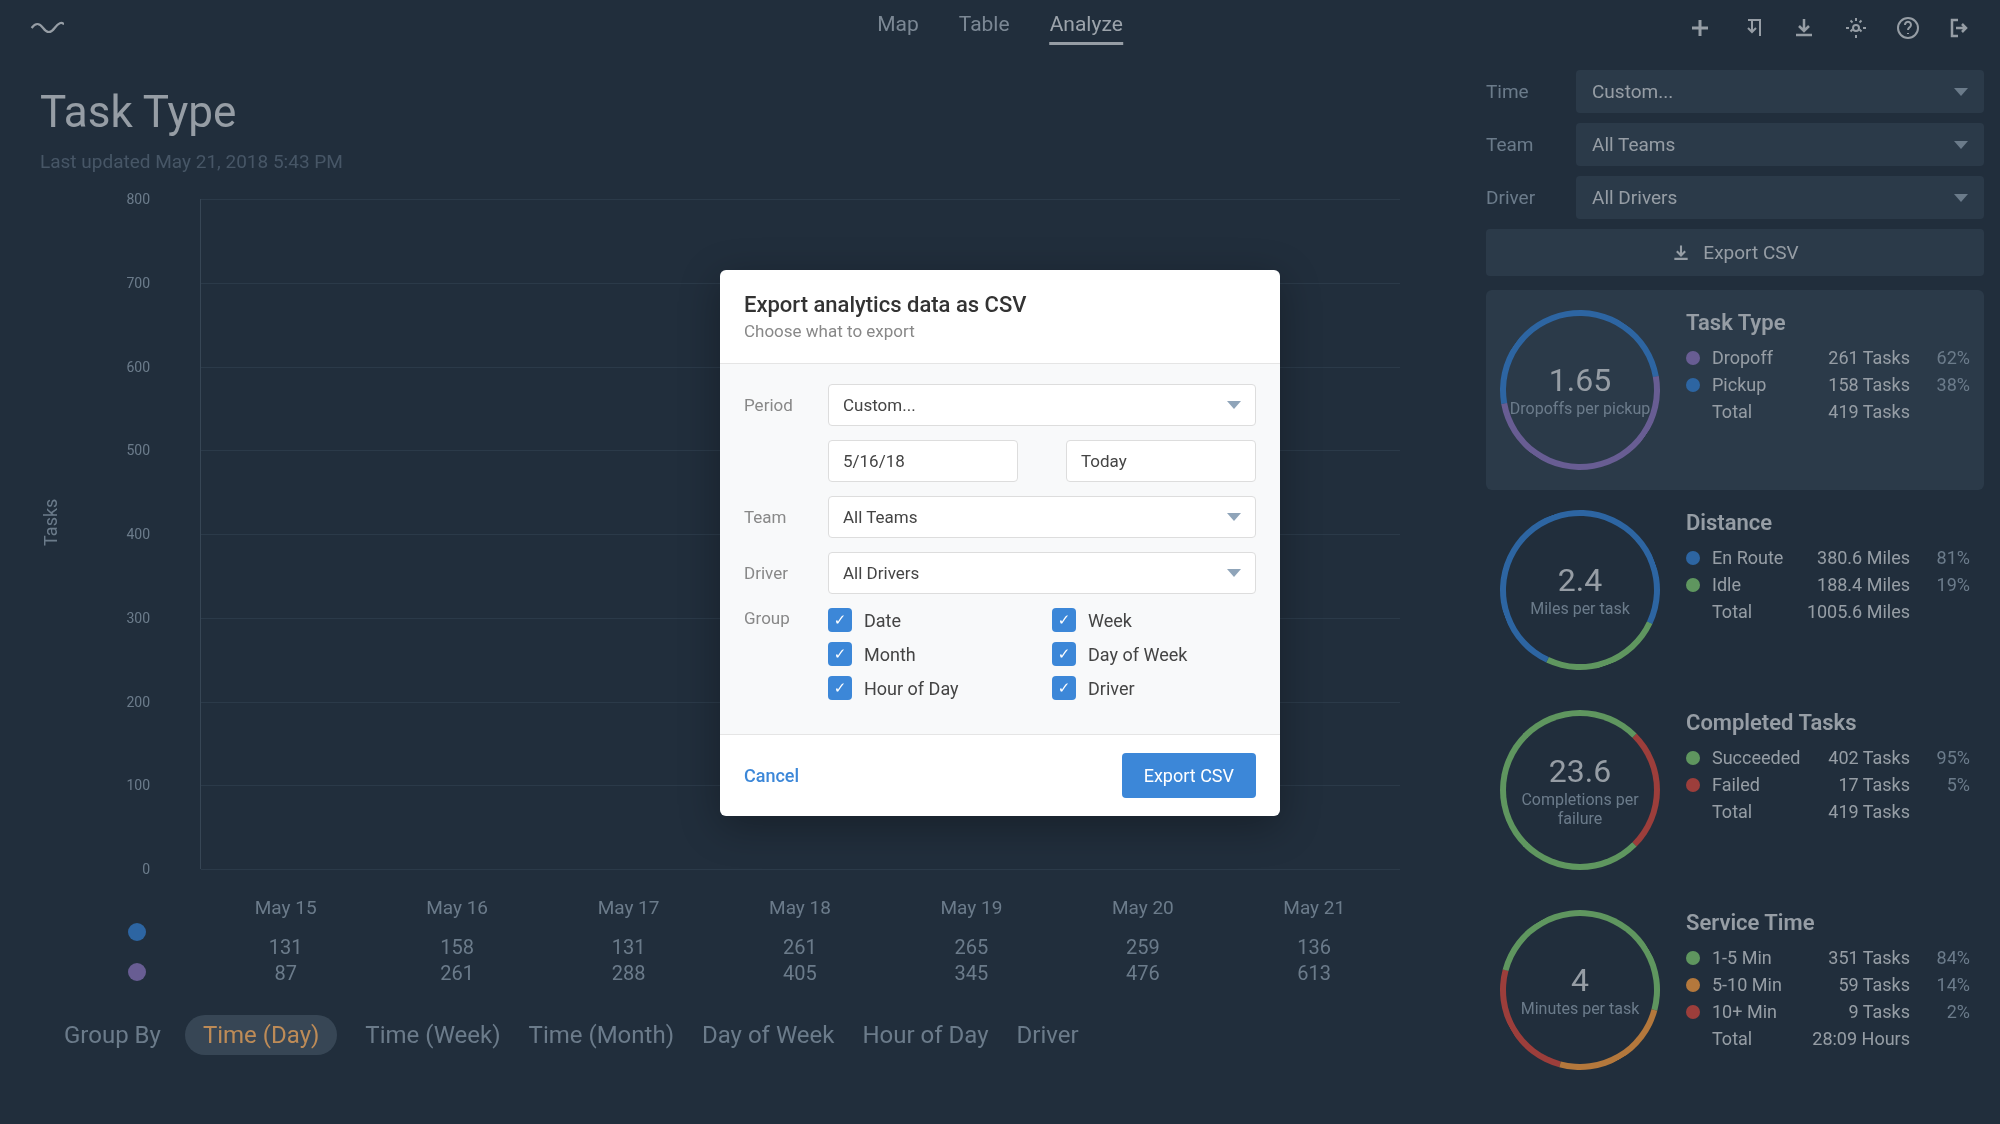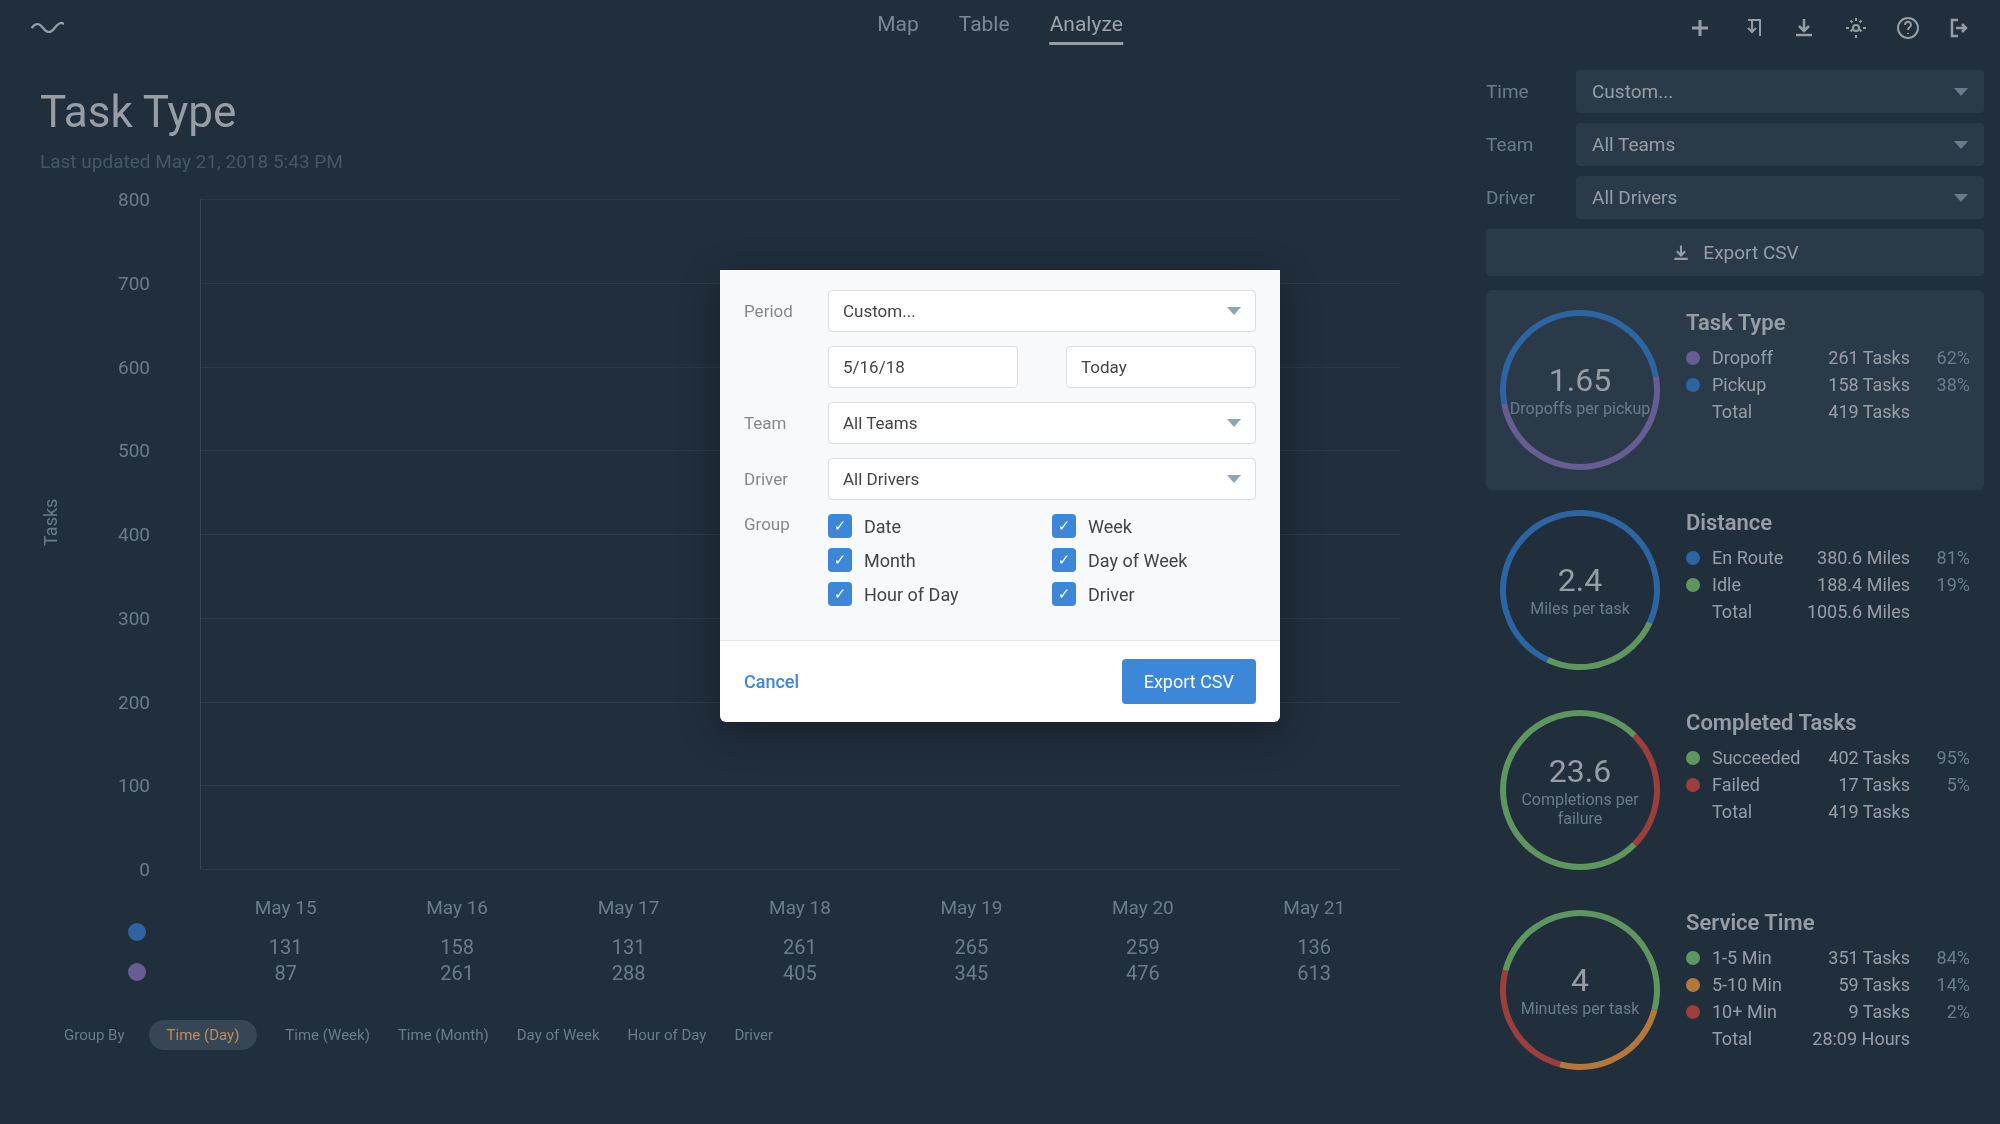--- a/index.html
+++ b/index.html
@@ -11,35 +11,35 @@
 .nav-tab { color: #a5b5c6; cursor: pointer; padding-bottom: 6px; font-size: 21px; }
 .nav-tab.active { color: #d0dae4; border-bottom: 3px solid #c8d2dc; }
 .top-icons { margin-left: auto; display: flex; gap: 28px; align-items: center; }
 .top-icons .ico { width: 24px; height: 24px; cursor: pointer; fill: #c8d2dc; stroke: #c8d2dc; }
 .main { display: flex; height: calc(100% - 56px); }
 .chart-area { flex: 1; padding: 30px 40px 0 40px; position: relative; }
 .title { font-size: 44px; color: #c8d2dc; font-weight: 400; }
 .subtitle { font-size: 19px; color: #5f7389; margin-top: 12px; }
 .chart-wrap { position: relative; height: 720px; margin-top: 26px; }
 .y-axis { position: absolute; left: 60px; top: 0; bottom: 50px; width: 60px; }
-.y-label { position: absolute; right: 10px; font-size: 19px; color: #8fa4b9; transform: translateY(-50%); }
+.y-label { position: absolute; right: 10px; font-size: 14px; color: #8fa4b9; transform: translateY(-50%); }
 .y-axis-title { position: absolute; left: 10px; top: 50%; transform: rotate(-90deg) translateX(50%); transform-origin: left center; font-size: 18px; color: #8fa4b9; }
 .plot { position: absolute; left: 160px; right: 30px; top: 0; bottom: 50px; border-left: 1px solid #4a5e72; }
 .grid-line { position: absolute; left: 0; right: 0; height: 1px; background: #3a4e62; }
 .bars { position: absolute; left: 0; right: 0; top: 0; bottom: 0; display: flex; justify-content: space-around; align-items: flex-end; }
 .bar-col { width: 90px; display: flex; flex-direction: column; justify-content: flex-end; position: relative; }
 .bar-seg { width: 100%; }
 .bar-blue { background: #3c87d8; }
 .bar-purple { background: #8b7cc4; }
 .x-cats { position: absolute; left: 160px; right: 30px; bottom: 0; display: flex; justify-content: space-around; }
 .x-cat { text-align: center; font-size: 19px; color: #8fa4b9; width: 90px; }
 .data-rows { position: absolute; left: 160px; right: 30px; display: flex; justify-content: space-around; }
 .data-rows div { width: 90px; text-align: center; font-size: 20px; color: #8fa4b9; }
 .legend-dot { width: 18px; height: 18px; border-radius: 50%; }
-.bottom-bar { height: 64px; display: flex; align-items: center; padding: 0 24px; gap: 24px; font-size: 15px; color: #8fa4b9; }
+.bottom-bar { height: 64px; display: flex; align-items: center; padding: 0 24px; gap: 24px; font-size: 24px; color: #8fa4b9; }
 .pill { background: #4a5e72; color: #fdba74; padding: 6px 18px; border-radius: 20px; }
 .sidepanel { width: 530px; background: #2c3e50; padding: 14px 16px; overflow-y: auto; }
 .filter-row { display: flex; align-items: center; margin-bottom: 10px; }
 .filter-label { width: 90px; font-size: 19px; color: #8fa4b9; }
 .filter-select { flex: 1; background: #3a4e62; color: #c8d2dc; padding: 10px 16px; border-radius: 4px; font-size: 19px; display: flex; justify-content: space-between; align-items: center; cursor: pointer; }
 .chev { width: 0; height: 0; border-left: 7px solid transparent; border-right: 7px solid transparent; border-top: 8px solid #8fa4b9; }
 .export-btn { width: 100%; background: #3a4e62; color: #c8d2dc; padding: 12px; border-radius: 4px; text-align: center; font-size: 19px; cursor: pointer; display: flex; align-items: center; justify-content: center; gap: 12px; margin-bottom: 14px; }
 .card { background: transparent; padding: 20px 14px; display: flex; gap: 26px; border-radius: 6px; }
 .card.active { background: #3a4e62; }
 .ring { width: 160px; height: 160px; border-radius: 50%; position: relative; flex-shrink: 0; display: flex; flex-direction: column; align-items: center; justify-content: center; }
@@ -357,20 +357,24 @@
               <span class="v2"></span>
             </div>
     </div>
         </div>
       </div>
   </div>
 </div>
 
 <div class="modal-overlay">
   <div class="modal">
+    <div class="modal-head">
+      <div class="modal-title">Export analytics data as CSV</div>
+      <div class="modal-sub">Choose what to export</div>
+    </div>
     <div class="modal-body">
       <div class="mrow">
         <div class="mlabel">Period</div>
         <div class="msel">
             <span>Custom...</span>
             <span class="chev"></span>
           </div>
       </div>
       <div class="mrow">
         <div class="mlabel"></div>

